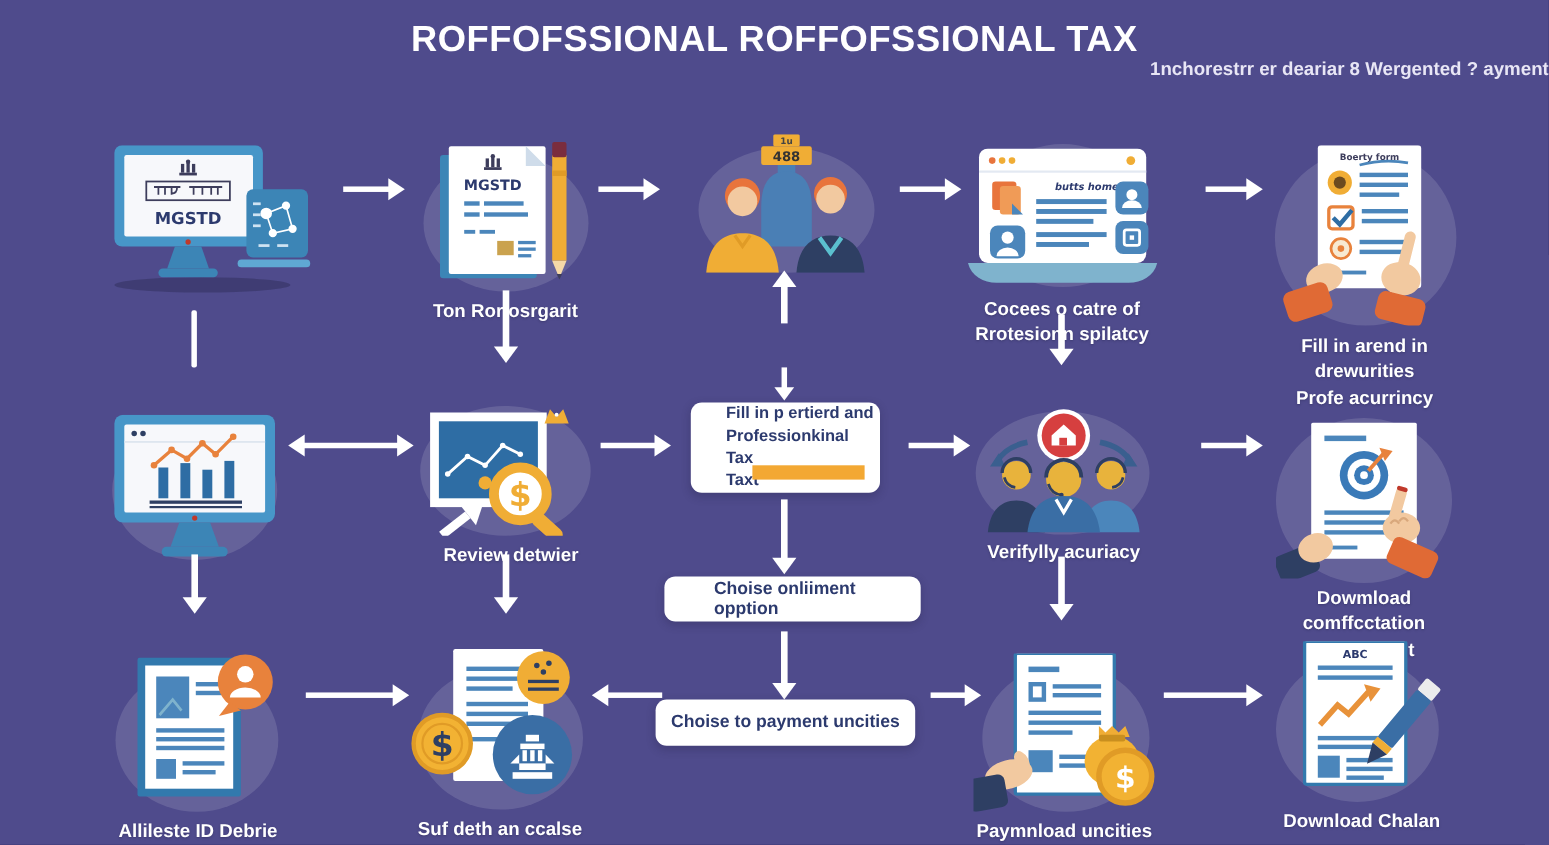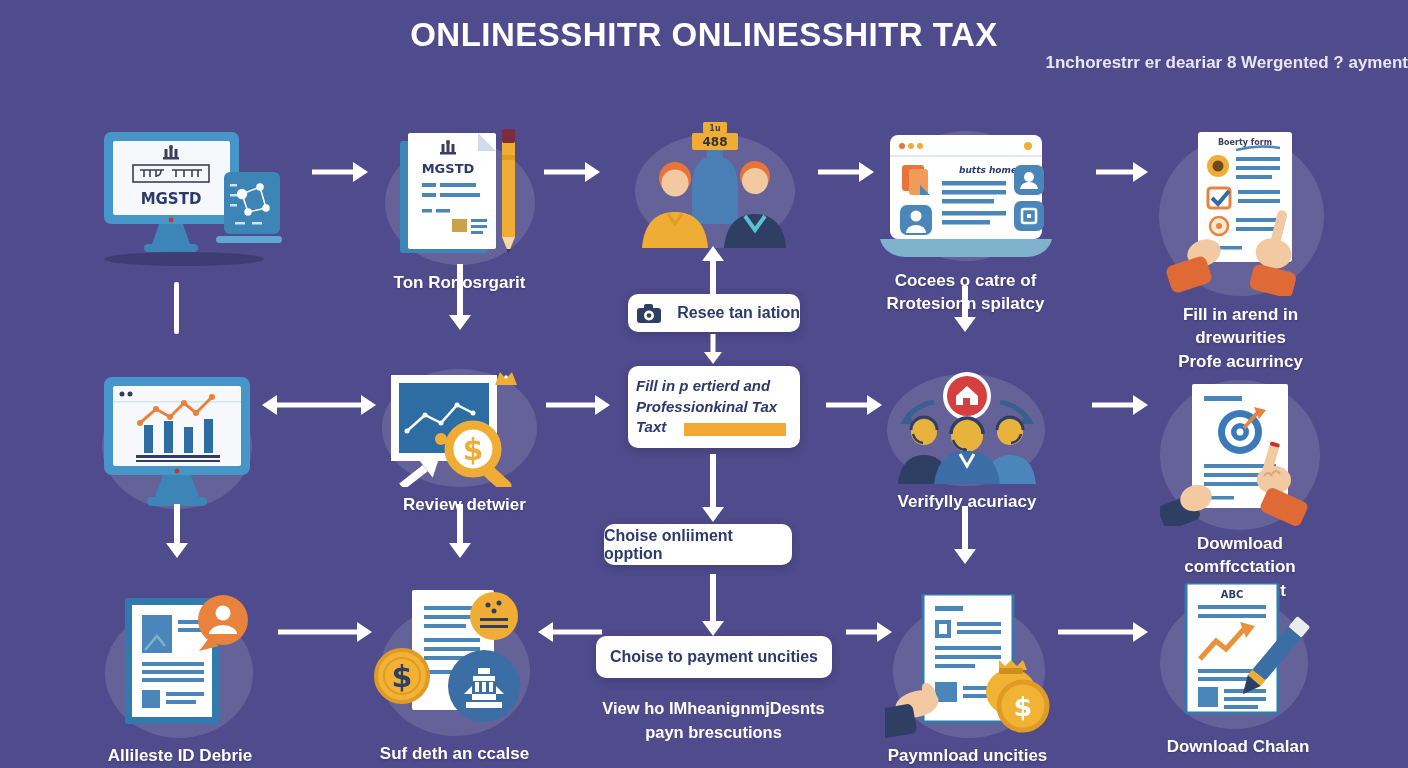--- a/index.html
+++ b/index.html
@@ -61,21 +61,21 @@
   svg text{font-family:"DejaVu Sans",sans-serif;}
   .orangebar{position:absolute;background:#f3a833;}
   .viewlabel{position:absolute;text-align:center;color:#fff;font-weight:700;
     font-size:16.5px;line-height:1.45;white-space:pre-line;}
 </style>
 </head>
 <body>
 
 <div class="canvas">
 
-  <div class="title">ONLINESSHITR ONLINESSHITR TAX</div>
+  <div class="title">ROFFOFSSIONAL ROFFOFSSIONAL TAX</div>
   <div class="subtitle">1nchorestrr er deariar 8 Wergented ? ayment</div>
 
   <div class="node" style="left:62px;top:100px;width:235px;">
     <div class="iconwrap" style="width:212px;height:132px;">
       <div class="shadow-blob" style="left:30px;bottom:-2px;width:160px;height:14px;"></div>
       <svg width="212" height="130" viewBox="0 0 212 130">
         <rect x="30" y="0" width="135" height="92" rx="7" fill="#4796c8"></rect>
         <rect x="39" y="9" width="117" height="74" rx="2" fill="#f7f8fb"></rect>
         <g transform="translate(97,16)" fill="#3d3d5c">
           <circle cx="0" cy="-1" r="2"></circle>
@@ -282,62 +282,51 @@
     </div>
   <div class="ar ar-u" style="left:701px;top:246px;width:24px;height:48px;">
       <div class="sh"></div>
       <div class="hd"></div>
     </div>
   <div class="ar ar-d" style="left:953px;top:286px;width:24px;height:46px;">
       <div class="sh"></div>
       <div class="hd"></div>
     </div>
 
-  <div class="stepbox" style="left:628px;top:294px;width:172px;height:38px;font-size:16px;gap:8px;">
-    <svg width="24" height="19" viewBox="0 0 24 19">
-      <rect x="0" y="4" width="24" height="15" rx="3" fill="#2e3f63"></rect>
-      <rect x="7" y="0" width="9" height="6" rx="2" fill="#2e3f63"></rect>
-      <circle cx="12" cy="11.5" r="5" fill="#fff"></circle>
-        <circle cx="12" cy="11.5" r="2.3" fill="#2e3f63"></circle>
-    </svg>
-    <span class="bx-label">Resee tan iation</span>
-  </div>
 
   <div class="ar ar-d sm" style="left:703px;top:334px;width:20px;height:30px;">
       <div class="sh"></div>
       <div class="hd"></div>
     </div>
 
-  <div class="stepbox lefttext" style="left:628px;top:366px;width:172px;height:82px;font-size:15px;padding-left:8px;box-sizing:border-box;line-height:1.36;font-style:italic;">
+  <div class="stepbox lefttext" style="left:628px;top:366px;width:172px;height:82px;font-size:15px;padding-left:32px;box-sizing:border-box;line-height:1.36;">
     <span class="bx-label">Fill in p ertierd and
 Professionkinal Tax
 Taxt</span>
     <div class="orangebar" style="left:56px;top:57px;width:102px;height:13px;"></div>
   </div>
 
   <div class="ar ar-d" style="left:701px;top:454px;width:24px;height:68px;">
       <div class="sh"></div>
       <div class="hd"></div>
     </div>
 
-  <div class="stepbox" style="left:604px;top:524px;width:188px;height:41px;font-size:16px;">
+  <div class="stepbox" style="left:604px;top:524px;width:188px;height:41px;font-size:16px;padding-left:45px;">
     <span class="bx-label">Choise onliiment opption</span>
   </div>
 
   <div class="ar ar-d" style="left:701px;top:574px;width:24px;height:62px;">
       <div class="sh"></div>
       <div class="hd"></div>
     </div>
 
   <div class="stepbox" style="left:596px;top:636px;width:236px;height:42px;font-size:16px;">
     <span class="bx-label">Choise to payment uncities</span>
   </div>
 
-  <div class="viewlabel" style="left:556px;top:697px;width:315px;">View ho IMheanignmjDesnts
-payn brescutions</div>
 
   <div class="node" style="left:92px;top:345px;width:170px;">
     <div class="iconwrap" style="width:170px;height:132px;">
       <div class="cbg" style="left:10px;top:6px;width:150px;height:126px;"></div>
       <svg width="170" height="132" viewBox="0 0 170 132">
         <rect x="12" y="0" width="146" height="98" rx="8" fill="#4796c8"></rect>
         <rect x="21" y="9" width="128" height="80" rx="2" fill="#f7f8fb"></rect>
         <circle cx="30" cy="17" r="2.5" fill="#2e3f63"></circle>
           <circle cx="38" cy="17" r="2.5" fill="#2e3f63"></circle>
         <rect x="21" y="24" width="128" height="1.5" fill="#dbe4ee"></rect>

